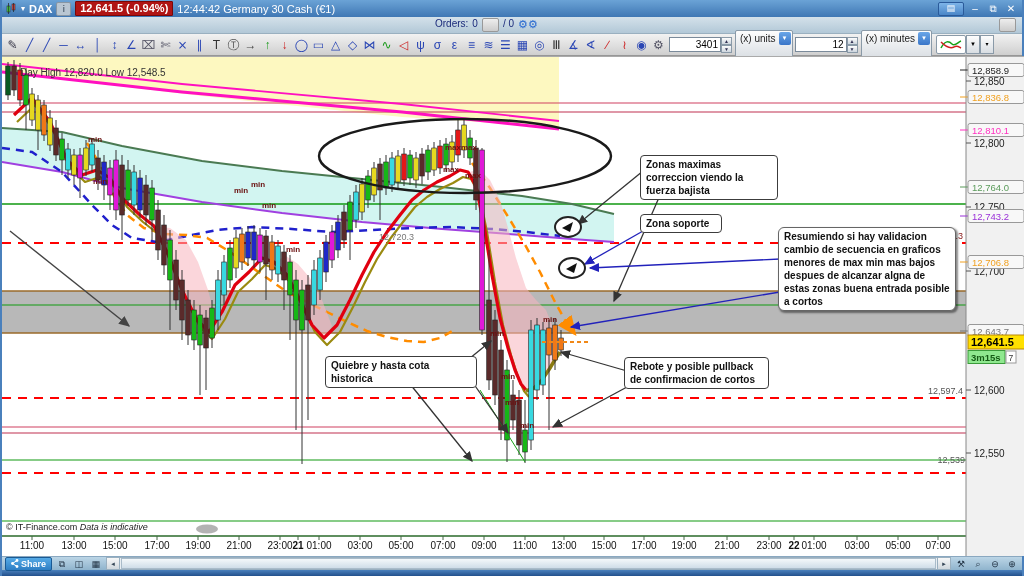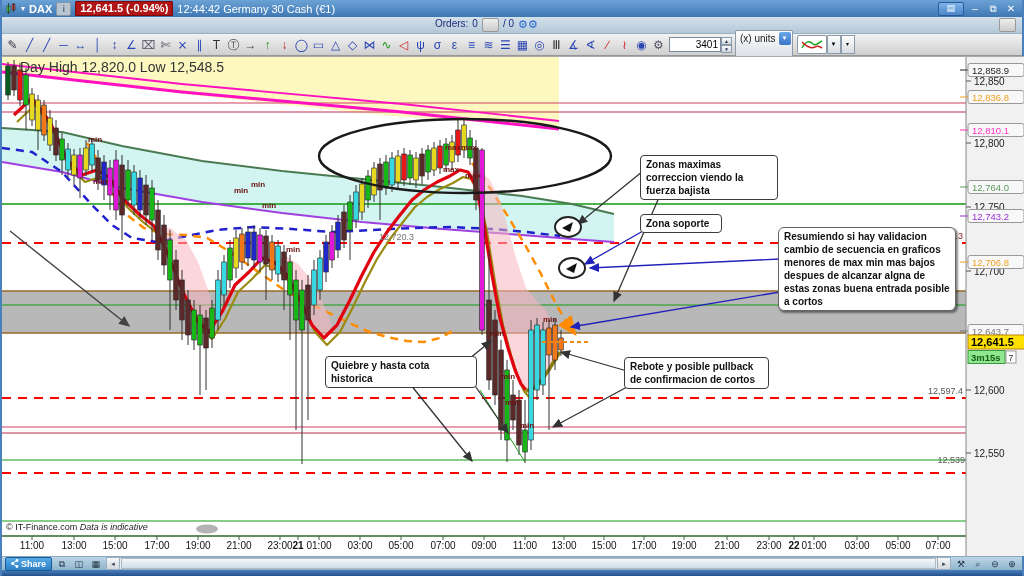--- a/index.html
+++ b/index.html
@@ -41,21 +41,21 @@
     padding:0 16px 12px 4px;margin-left:3px;color:#222;}
   .selarrow{position:absolute;right:1px;top:1px;width:12px;height:13px;border-radius:2px;
     background:linear-gradient(#6aa6e8,#3a76c8);color:#fff;font-size:6px;text-align:center;line-height:13px;}
   .ctypebtn{width:28px;height:17px;background:#fff;border:1px solid #8a9aa8;border-radius:2px;
     margin-left:4px;display:flex;align-items:center;justify-content:center;}
   .ddbtn{width:12px;height:17px;background:linear-gradient(#fdfdfd,#d8dde2);border:1px solid #8a9aa8;
     font-size:6px;text-align:center;line-height:17px;}
   
   #chartwrap{position:relative;width:1024px;height:500px;}
   #plot{position:absolute;left:0;top:0;}
-  #dayinfo{position:absolute;left:18px;top:3px;font-size:14px;color:#333;}
+  #dayinfo{position:absolute;left:18px;top:11px;font-size:10px;color:#333;}
   #copyright{position:absolute;left:4px;top:466px;font-size:9px;color:#222;}
   #copyright .it{font-style:italic;}
   .anno{position:absolute;background:#fff;border:1.5px solid #3c3c3c;border-radius:4px;
     padding:2px 5px;font-size:10px;font-weight:bold;color:#111;line-height:1.3;z-index:5;}
   .anno.sq{border-radius:6px;border:1px solid #666;box-shadow:1.5px 1.5px 2px rgba(0,0,0,.45);}
   
   #bottombar{height:14px;background:linear-gradient(#bcd5e6,#8fb4cd);display:flex;align-items:center;
     gap:3px;padding:0 3px;box-sizing:border-box;border-top:1px solid #8aa8c0;}
   .sharebtn{height:12px;background:linear-gradient(#55aae6,#2d7ec4);border:1px solid #1a5a94;
     color:#fff;font-size:9px;font-weight:bold;border-radius:2px;display:flex;align-items:center;
@@ -146,20 +146,31 @@
         <span class="tool" style="color: rgb(85, 85, 102);">⚙</span>
       </span>
     <span class="tctrl">
       <input class="numbox" value="3401" style="">
       <span class="spin">
         <div>▲</div>
           <div>▼</div>
       </span>
       <span class="sel">
         <span>(x) units</span>
+        <span class="selarrow">▼</span>
+      </span>
+    </span>
+    <span class="tctrl">
+      <input class="numbox" value="12" style="">
+      <span class="spin">
+        <div>▲</div>
+          <div>▼</div>
+      </span>
+      <span class="sel">
+        <span>(x) minutes</span>
         <span class="selarrow">▼</span>
       </span>
     </span>
     <span class="ctypebtn">
       <svg width="22" height="13">
         <path d="M1,10 C5,2 9,3 12,6 C15,9 18,4 21,3" stroke="#18a018" fill="none" stroke-width="1.5"></path>
         <path d="M1,4 C6,9 10,11 14,9 C17,7 19,9 21,10" stroke="#d02020" fill="none" stroke-width="1.5"></path>
       </svg>
     </span>
     <span class="ddbtn">▼</span>

